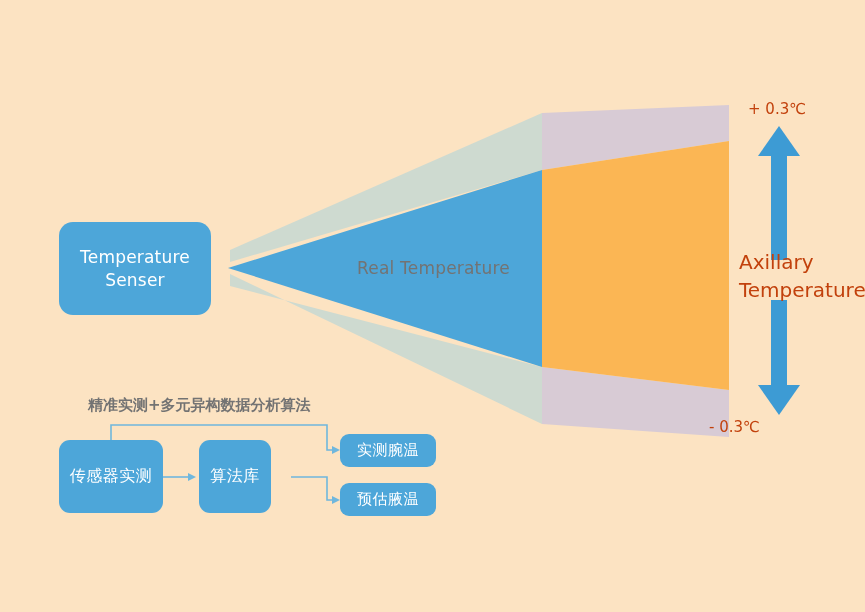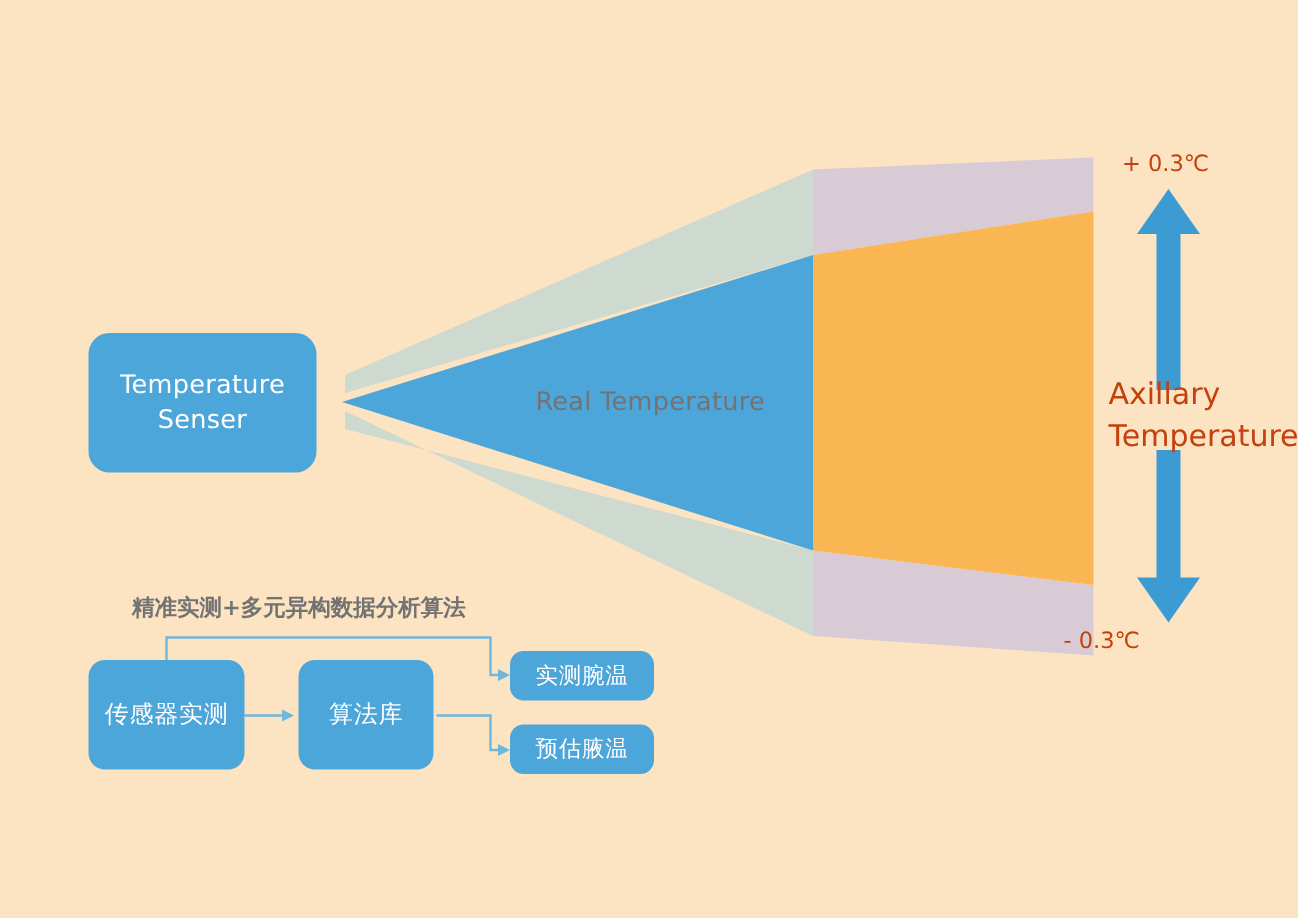--- a/index.html
+++ b/index.html
@@ -109,21 +109,21 @@
   }
   .box-sensor-measure {
     left: 59px;
     top: 440px;
     width: 104px;
     height: 73px;
   }
   .box-algo-lib {
     left: 199px;
     top: 440px;
-    width: 90px;
+    width: 72px;
     height: 73px;
   }
   .box-wrist {
     left: 340px;
     top: 434px;
     width: 96px;
     height: 33px;
     border-radius: 9px;
     font-size: 15px;
   }

